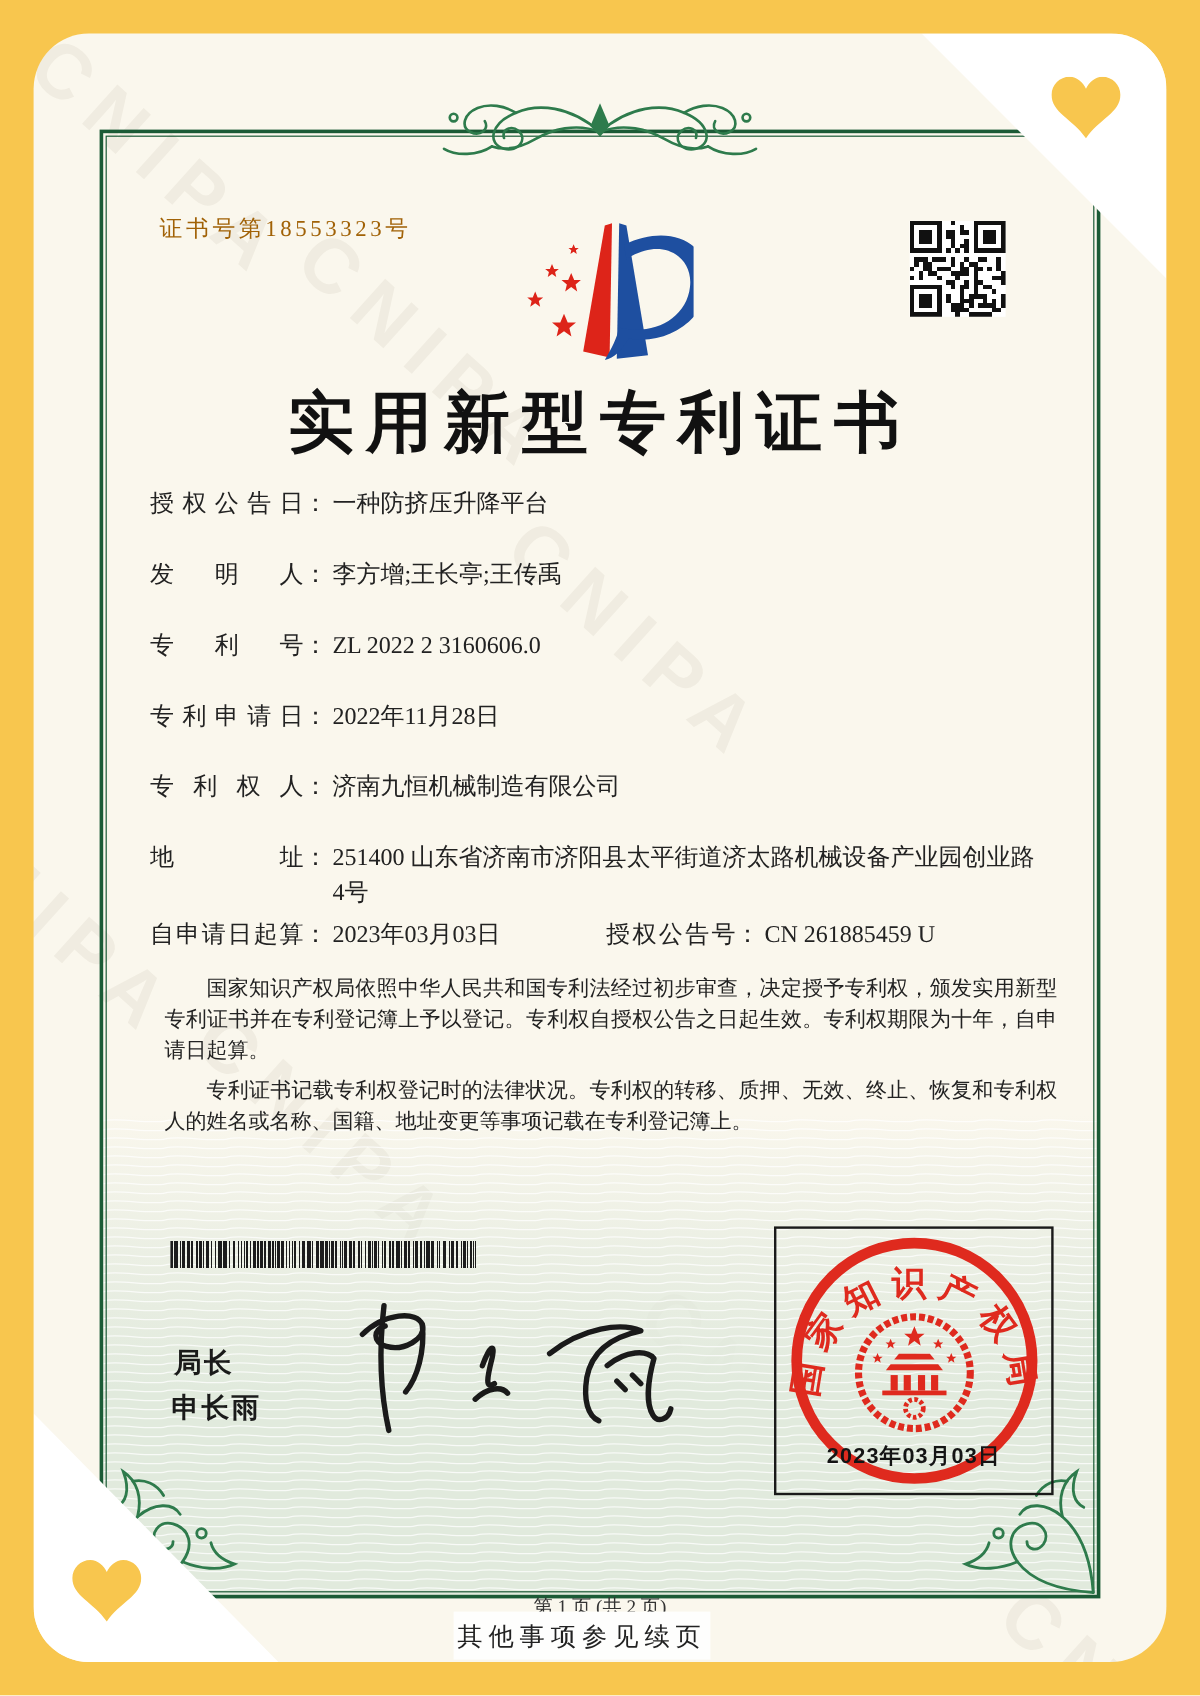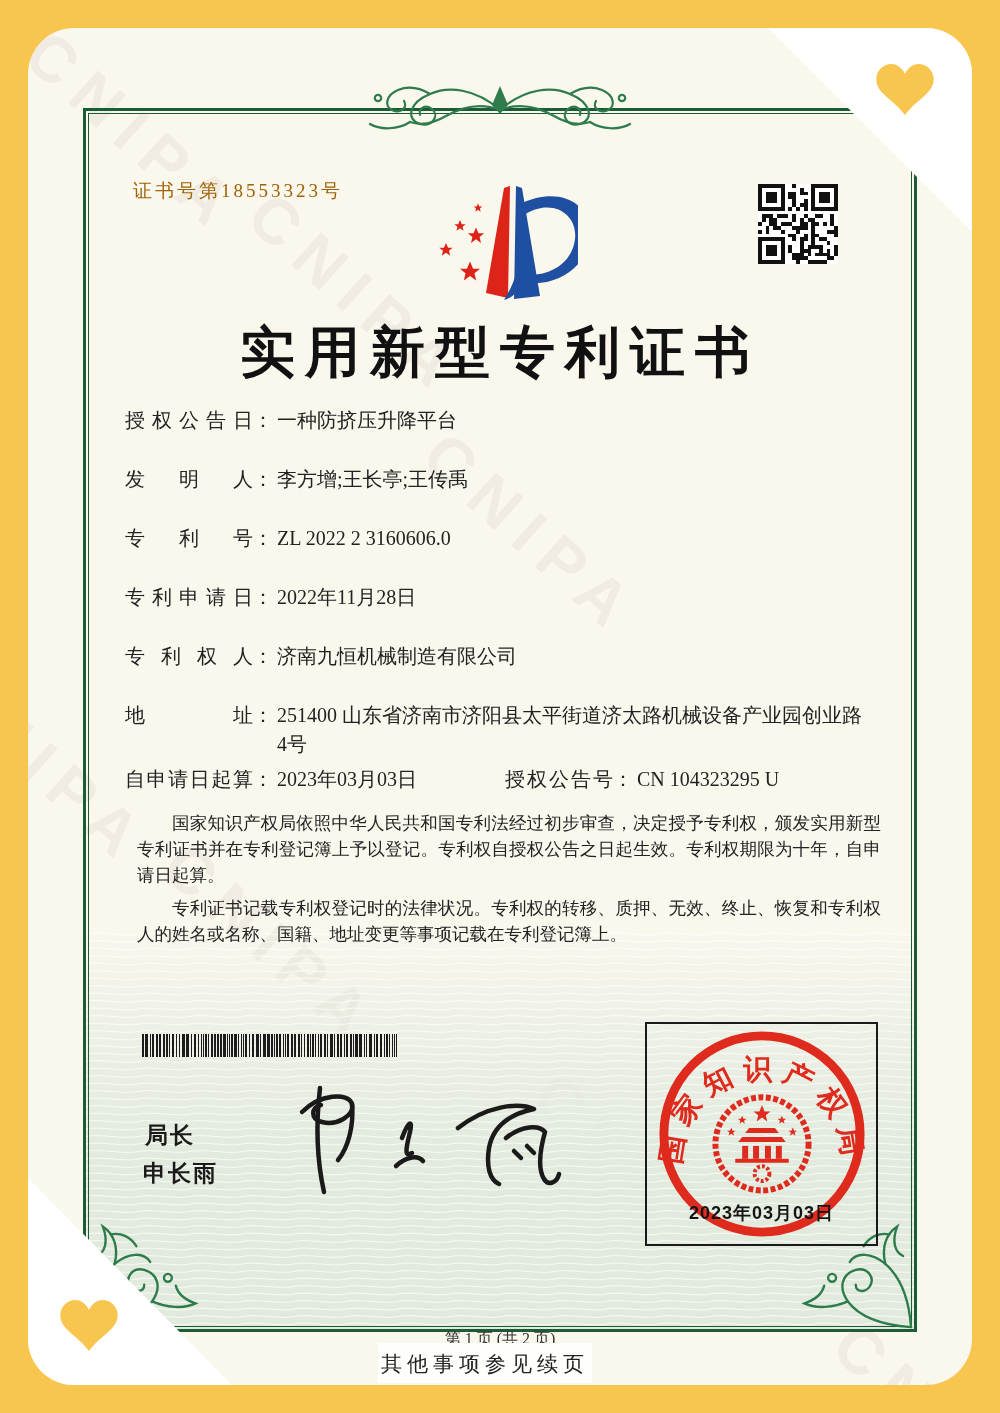--- a/index.html
+++ b/index.html
@@ -423,21 +423,21 @@
       </div>
       <div class="field-row" style="top:614px">
         <span class="f-label">专利权人</span><span class="f-colon">：</span><span class="f-value">济南九恒机械制造有限公司</span>
       </div>
       <div class="field-row" style="top:673px">
         <span class="f-label">地址</span><span class="f-colon">：</span><span class="f-value" style="width:585px">251400 山东省济南市济阳县太平街道济太路机械设备产业园创业路4号</span>
       </div>
       <div class="field-row" style="top:737px">
         <span class="f-label">自申请日起算</span><span class="f-colon">：</span><span class="f-value">2023年03月03日</span>
         <span class="pair2">
-          <span class="f-label2">授权公告号</span><span class="f-colon">：</span><span class="f-value">CN 104323295 U</span>
+          <span class="f-label2">授权公告号</span><span class="f-colon">：</span><span class="f-value">CN 261885459 U</span>
         </span>
       </div>
 
       <div class="paras">
         <p>国家知识产权局依照中华人民共和国专利法经过初步审查，决定授予专利权，颁发实用新型专利证书并在专利登记簿上予以登记。专利权自授权公告之日起生效。专利权期限为十年，自申请日起算。</p>
         <p>专利证书记载专利权登记时的法律状况。专利权的转移、质押、无效、终止、恢复和专利权人的姓名或名称、国籍、地址变更等事项记载在专利登记簿上。</p>
       </div>
 
       <svg id="barcode" class="barcode" width="259" height="23" shape-rendering="crispEdges">
           <rect x="0" y="0" width="2" height="23" fill="#1c1c1c"></rect>

